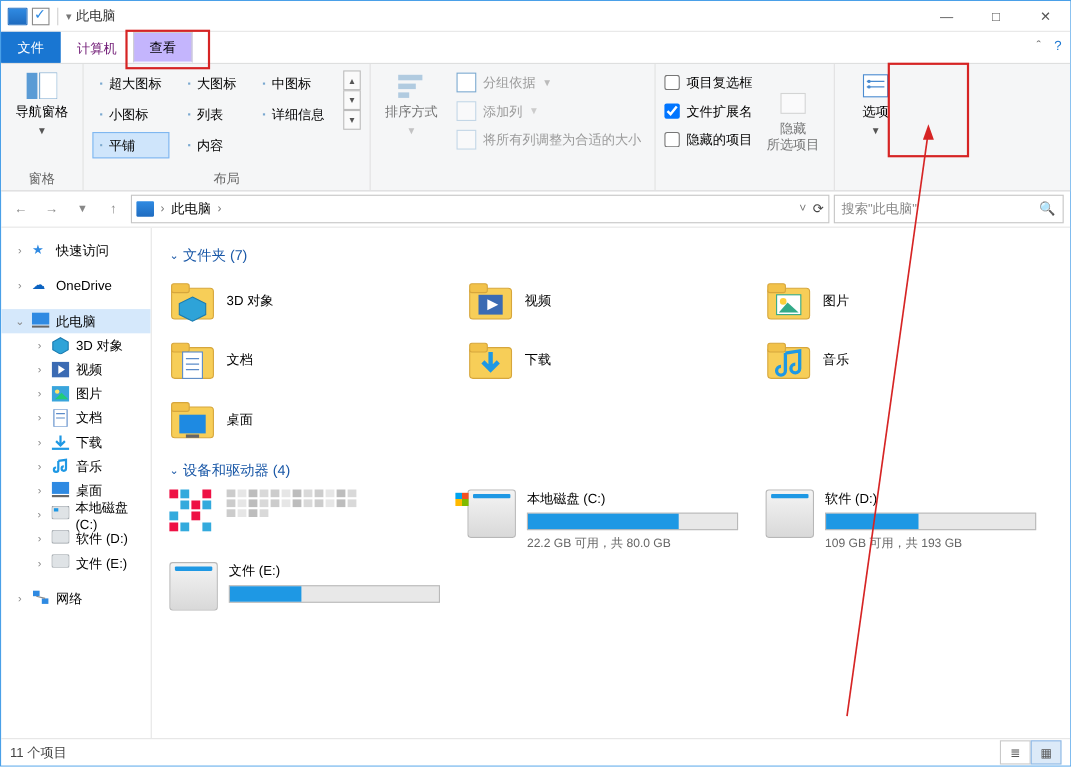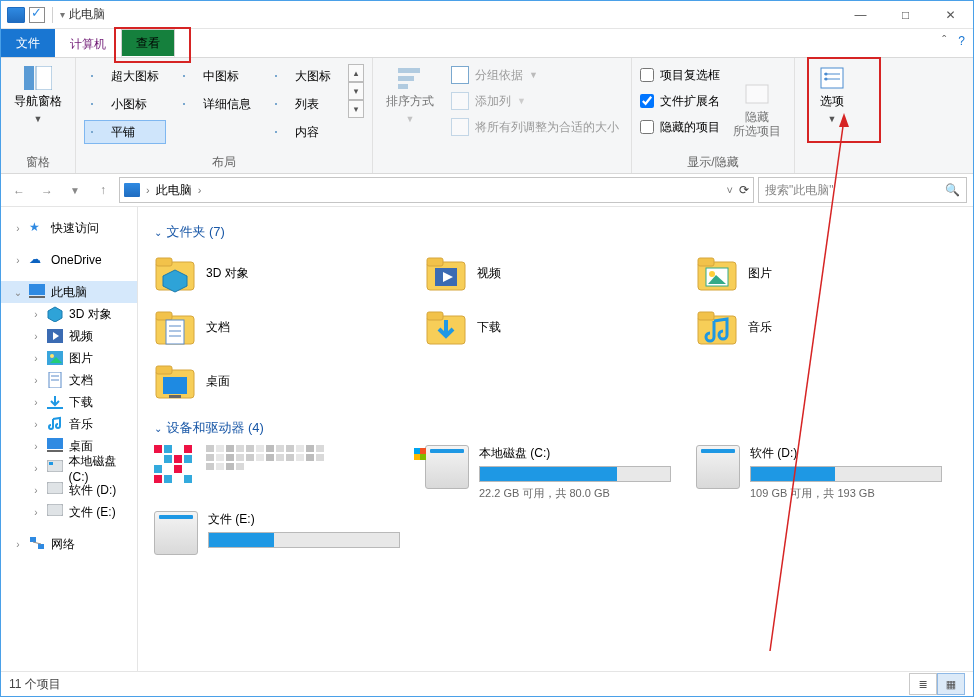--- a/index.html
+++ b/index.html
@@ -13,37 +13,37 @@
   .titlebar .qat .sep{width:1px;height:16px;background:#d0d0d0;margin:0 3px}
   .titlebar .qat .chev{font-size:10px;color:#777}
   .titlebar .title{margin-left:4px;font-size:12px;color:#333}
   .winbtns{margin-left:auto;display:flex}
   .winbtns div{width:45px;height:27px;display:flex;align-items:center;justify-content:center;color:#555}
   
   .tabs{height:28px;display:flex;align-items:flex-end;background:#fff;position:relative}
   .tab{height:26px;padding:0 14px;display:flex;align-items:center;font-size:12px;border:1px solid transparent;border-bottom:none}
   .tab.file{background:#1976d2;color:#fff;border:1px solid #1976d2;margin-left:0}
   .tab.plain{color:#701a75}
-  .tab.active{background:#15803d;border:1px solid #d0d0d0;border-bottom:1px solid #fff;position:relative;z-index:2}
+  .tab.active{background:#c4b5fd;border:1px solid #d0d0d0;border-bottom:1px solid #fff;position:relative;z-index:2}
   .tabs .help{position:absolute;right:8px;top:5px;display:flex;gap:12px;color:#666}
   
   .ribbon{height:115px;background:#f5f6f7;border-top:1px solid #d9d9d9;border-bottom:1px solid #d9d9d9;display:flex}
   .rgroup{border-right:1px solid #e1e1e1;padding:4px 8px 2px 8px;display:flex;flex-direction:column;justify-content:space-between}
   .rgroup .glabel{text-align:center;font-size:12px;color:#666;padding-top:3px}
   .panes .body{display:flex;align-items:flex-start;gap:6px}
   .bigbtn{display:flex;flex-direction:column;align-items:center;justify-content:flex-start;gap:4px;width:58px;padding-top:4px}
   .bigbtn .ico{width:28px;height:24px}
   .bigbtn span{font-size:12px;text-align:center;line-height:14px}
   .smallstack{display:flex;flex-direction:column;gap:4px;padding-top:2px}
   .smallbtn{display:flex;align-items:center;gap:6px;font-size:12px;height:22px;padding:0 4px;white-space:nowrap}
   .smallbtn .ico{width:16px;height:16px;display:inline-block}
   .iconbox{border:1px solid #7aa8cf;background:#fff}
   .layout .body{display:flex;gap:10px}
   .layout .col{display:flex;flex-direction:column;gap:4px;padding-top:2px}
-  .layout .item{display:flex;align-items:center;gap:18px;font-size:12px;height:22px;padding:0 6px;border:1px solid transparent}
+  .layout .item{display:flex;align-items:center;gap:6px;font-size:12px;height:22px;padding:0 6px;border:1px solid transparent}
   .layout .item.sel{background:#cfe5fb;border:1px solid #7fb7f0}
   .layout .scroll{display:flex;flex-direction:column;gap:0;padding-top:2px}
   .layout .scroll div{width:14px;height:16px;border:1px solid #bcbcbc;background:#fafafa;display:flex;align-items:center;justify-content:center;font-size:9px;color:#555}
   .curview .body{display:flex;gap:8px;align-items:flex-start}
   .showhide .body{display:flex;gap:8px;align-items:flex-end}
   .checks{display:flex;flex-direction:column;gap:4px;padding-top:2px}
   .checks label{display:flex;align-items:center;gap:6px;font-size:12px;height:22px}
   .checks input{width:14px;height:14px;margin:0}
   .disabled{color:#9b9b9b}
   .dim .ico, .dim span{opacity:.55}
@@ -156,43 +156,43 @@
               <span>小图标</span>
             </div>
           <div class="item sel">
               <span class="ico iconbox"></span>
               <span>平铺</span>
             </div>
         </div>
         <div class="col">
           <div class="item">
               <span class="ico iconbox"></span>
+              <span>大图标</span>
+            </div>
+          <div class="item">
+              <span class="ico iconbox"></span>
+              <span>列表</span>
+            </div>
+          <div class="item">
+              <span class="ico iconbox"></span>
+              <span>内容</span>
+            </div>
+        </div>
+        <div class="col">
+          <div class="item">
+              <span class="ico iconbox"></span>
               <span>中图标</span>
             </div>
           <div class="item">
               <span class="ico iconbox"></span>
               <span>详细信息</span>
             </div>
           <div class="item" style="visibility:hidden">
               <span class="ico"></span>
               <span>.</span>
-            </div>
-        </div>
-        <div class="col">
-          <div class="item">
-              <span class="ico iconbox"></span>
-              <span>大图标</span>
-            </div>
-          <div class="item">
-              <span class="ico iconbox"></span>
-              <span>列表</span>
-            </div>
-          <div class="item">
-              <span class="ico iconbox"></span>
-              <span>内容</span>
             </div>
         </div>
         <div class="scroll">
           <div>▴</div>
           <div>▾</div>
           <div>▾</div>
         </div>
       </div>
       <div class="glabel">布局</div>
     </div>
@@ -244,21 +244,20 @@
             </label>
         </div>
         <div class="bigbtn dim">
           <span class="ico"><svg width="28" height="24">
                 <rect x="3" y="3" width="22" height="18" fill="#fff" stroke="#b9b9b9"></rect>
               </svg></span>
           <span style="white-space:pre-line">隐藏
 所选项目</span>
         </div>
       </div>
-      <div class="glabel">显示/隐藏</div>
     </div>
 
     <div class="rgroup" style="border-right:none">
       <div class="body">
         <div class="bigbtn">
           <span class="ico"><svg width="28" height="24">
                 <rect x="3" y="2" width="22" height="20" fill="#fff" stroke="#4a8bd0"></rect>
                 <line x1="6" y1="8" x2="22" y2="8" stroke="#4a8bd0"></line>
                 <line x1="6" y1="13" x2="22" y2="13" stroke="#4a8bd0"></line>
                 <circle cx="8" cy="8" r="1.5" fill="#4a8bd0"></circle>

